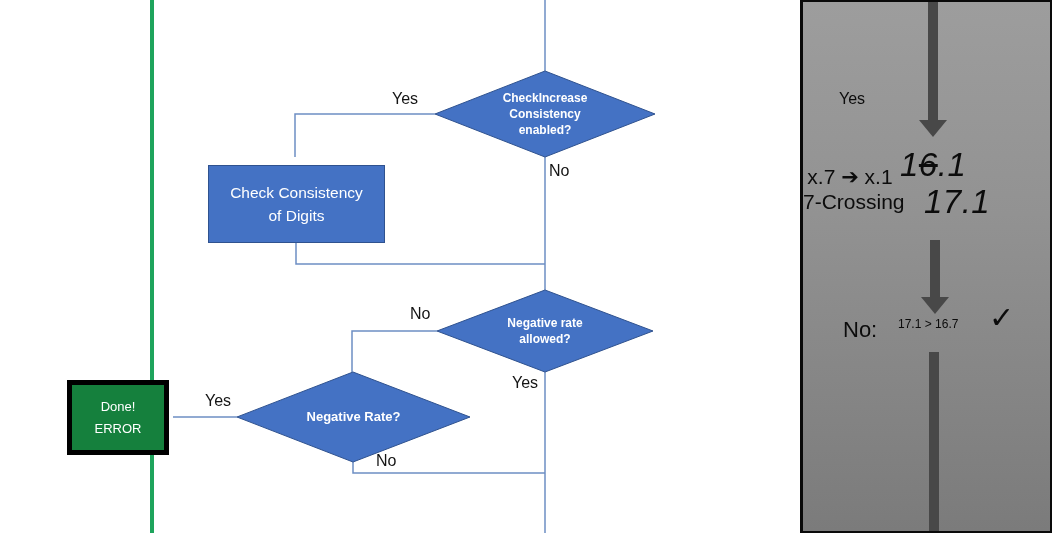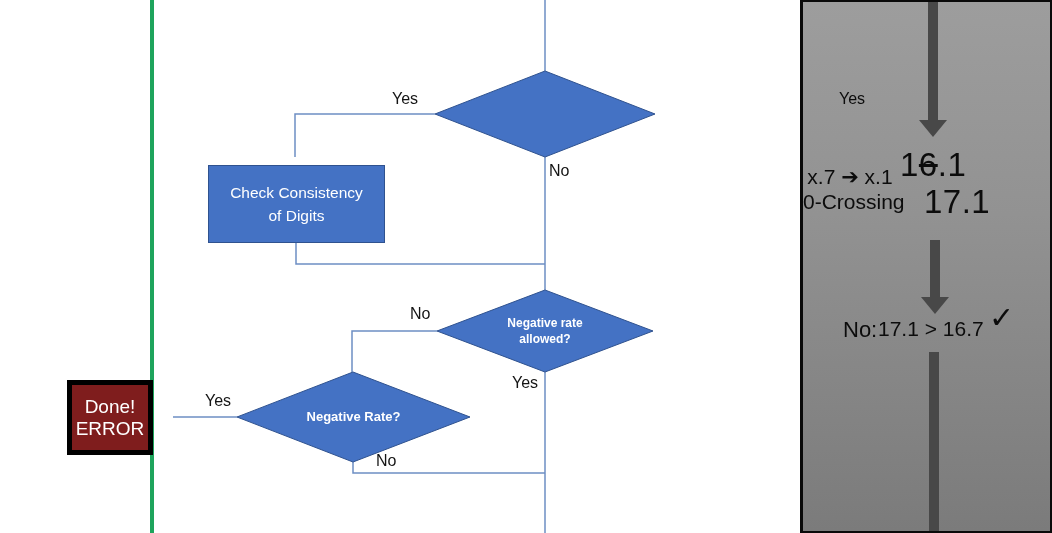--- a/index.html
+++ b/index.html
@@ -19,60 +19,65 @@
   .shape-label.small{font-size:12px;font-weight:bold;line-height:16px;}
   
   .process-rect{
     position:absolute;left:208px;top:157px;width:177px;height:78px;box-sizing:border-box;
     background:#4472C4;border:1px solid #2F528F;z-index:2;
     display:flex;flex-direction:column;align-items:center;justify-content:center;
     color:#fff;font-size:15.5px;line-height:23px;text-align:center;margin-top:8px;
   }
   
   .done-box{
-    position:absolute;left:67px;top:380px;width:86px;height:75px;box-sizing:border-box;
-    background:#7f1d1d;border:5px solid #000000;z-index:3;
+    position:absolute;left:67px;top:380px;width:102px;height:75px;box-sizing:border-box;
+    background:#15803d;border:5px solid #000000;z-index:3;
     display:flex;flex-direction:column;align-items:center;justify-content:center;
-    color:#fff;font-size:19px;line-height:22px;text-align:center;
+    color:#fff;font-size:13px;line-height:22px;text-align:center;
   }
   .edge-label{position:absolute;z-index:2;font-size:16px;color:#141414;white-space:nowrap;}
   
   .panel{
     position:absolute;left:800px;top:0;width:252px;height:533px;box-sizing:border-box;
     border:2px solid #0a0a0a;border-left-width:3px;z-index:4;
     background:linear-gradient(180deg,#9d9d9d 0%,#929292 40%,#7b7b7b 100%);
   }
   .panel .txt{position:absolute;color:#0c0c0c;white-space:nowrap;}
   .arrow-stem{position:absolute;width:10px;background:#484848;}
   .arrow-head{
     position:absolute;width:0;height:0;
     border-left:14px solid transparent;border-right:14px solid transparent;border-top:17px solid #484848;
   }
   .rule-block{left:0;top:162px;width:94px;text-align:center;font-size:21px;line-height:25px;}
-  .values-block{left:97px;top:144px;font-size:33px;line-height:37px;letter-spacing:0.5px;}
+  .values-block{left:97px;top:144px;font-size:33px;line-height:37px;letter-spacing:0.5px;font-style:italic;}
   .values-block .struck{text-decoration:line-through;}
   .panel-yes{left:36px;top:88px;font-size:16px;}
   .no-label{left:40px;top:315px;font-size:22px;}
-  .comparison{left:75px;top:315px;font-size:21px;}
+  .comparison{left:95px;top:315px;font-size:12px;}
   .checkmark{left:186px;top:298px;font-size:30px;font-weight:bold;}
 </style>
 </head>
 <body>
 
 <div id="stage">
 
   <div class="green-line"></div>
 
   <svg id="connectors" width="1052" height="533" viewBox="0 0 1052 533">
     <path d="M545,0 V71 M435,114 H295 V157 M545,157 V290 M296,235 V264 H545 M437,331 H352 V372 M545,372 V533 M353,462 V473 H545 M173,417 H237" fill="none" stroke="#6D8EC4" stroke-width="1.5"></path>
     <polygon points="545,71 655,114 545,157 435,114" fill="#4472C4" stroke="#2F528F" stroke-width="1"></polygon>
     <polygon points="545,290 653,331 545,372 437,331" fill="#4472C4" stroke="#2F528F" stroke-width="1"></polygon>
     <polygon points="353,372 470,417 353,462 237,417" fill="#4472C4" stroke="#2F528F" stroke-width="1"></polygon>
   </svg>
 
+  <div class="shape-label small" style="left:455px;top:78px;width:180px;height:72px;">
+    <span>CheckIncrease</span>
+    <span>Consistency</span>
+    <span>enabled?</span>
+  </div>
 
   <div class="shape-label small" style="left:455px;top:298px;width:180px;height:66px;align-items:center;">
     <span>Negative rate</span>
     <span>allowed?</span>
   </div>
 
   <div class="shape-label small" style="left:255px;top:395px;width:197px;height:44px;font-size:13px;">
     <span>Negative Rate?</span>
   </div>
 
@@ -95,21 +100,21 @@
 
   <div class="panel">
 
     <div class="arrow-stem" style="left:125px;top:0;height:118px;"></div>
     <div class="arrow-head" style="left:116px;top:118px;"></div>
 
     <div class="txt panel-yes">Yes</div>
 
     <div class="txt rule-block">
       <span style="display:block;">x.7 ➔ x.1</span>
-      <span style="display:block;">0-Crossing</span>
+      <span style="display:block;">7-Crossing</span>
     </div>
 
     <div class="txt values-block">
       <span style="display:block;"><span>1</span><span class="struck">6</span><span>.1</span></span>
       <span style="display:block;margin-left:24px;">17.1</span>
     </div>
 
     <div class="arrow-stem" style="left:127px;top:238px;height:57px;"></div>
     <div class="arrow-head" style="left:118px;top:295px;"></div>
 

